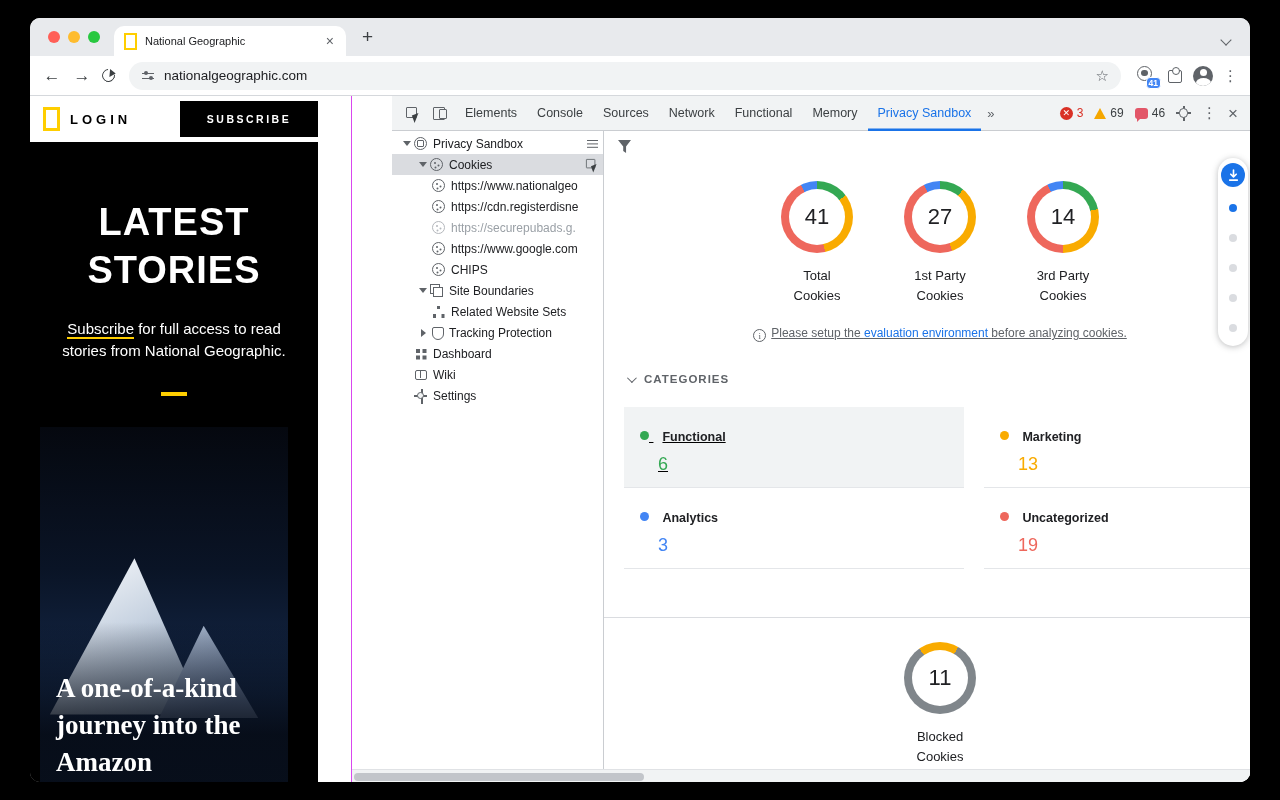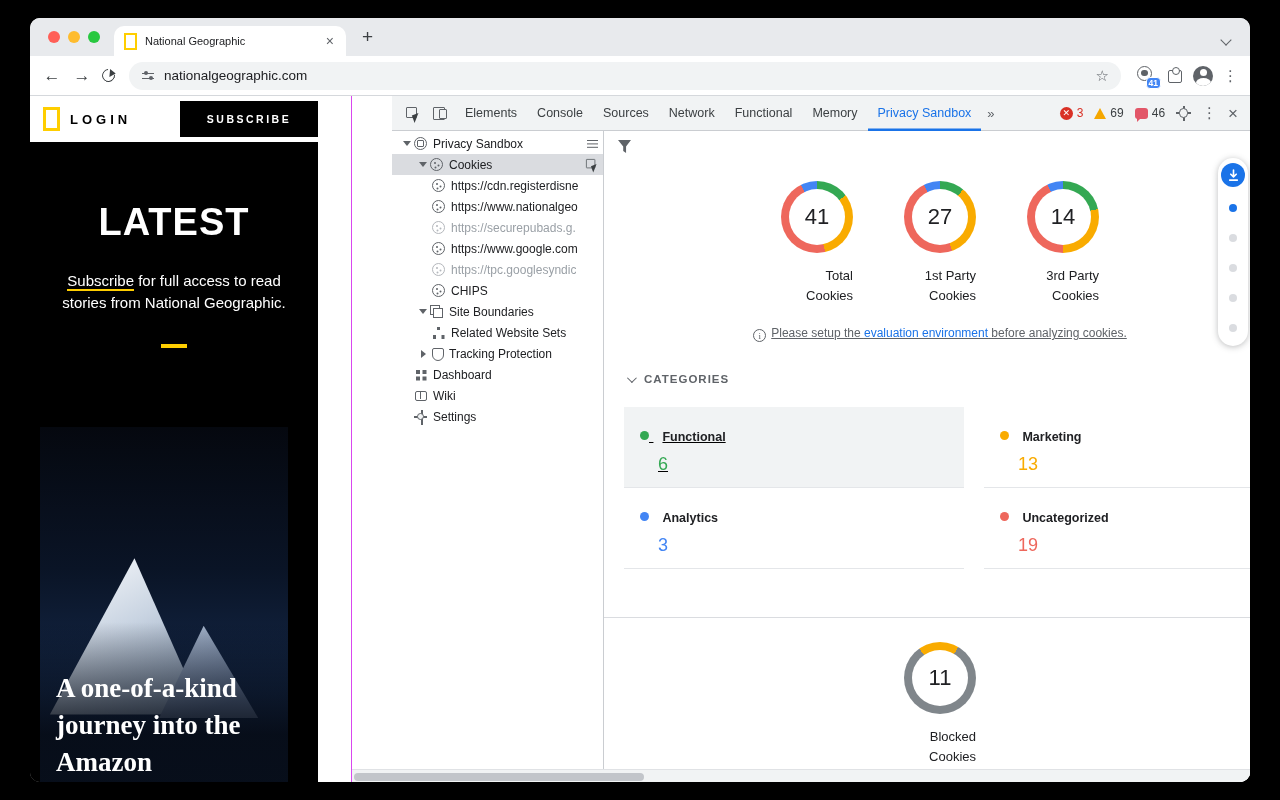--- a/index.html
+++ b/index.html
@@ -177,21 +177,21 @@
   
   .main { flex:1; position:relative; overflow:hidden; background:#fff; min-width:0; }
   .funnel-icon { position:absolute; left:14px; top:9px; width:13px; height:13px; background:#5F6368;
     clip-path:polygon(0 0,100% 0,62% 50%,62% 100%,40% 85%,40% 50%); }
   .donut-row { position:absolute; top:50px; left:0; right:0; display:flex; justify-content:center;
     gap:51px; transform:translateX(13px); }
   .donut-block { width:72px; text-align:center; }
   .donut { width:72px; height:72px; border-radius:50%; position:relative; }
   .donut-hole { position:absolute; inset:8px; background:#fff; border-radius:50%;
     display:flex; align-items:center; justify-content:center; font-size:22px; color:#202124; }
-  .donut-label { margin-top:13px; font-size:13px; line-height:20px; color:#202124; white-space:nowrap;text-align:right; }
+  .donut-label { margin-top:13px; font-size:13px; line-height:20px; color:#202124; white-space:nowrap; }
   .info-line { position:absolute; top:195px; left:0; right:0; text-align:center; font-size:12px;
     color:#5F6368; transform:translateX(13px);text-decoration:underline; }
   .info-i { display:inline-block; width:13px; height:13px; border:1.2px solid #5F6368; border-radius:50%;
     font-size:9px; line-height:12px; text-align:center; font-family:"Liberation Serif",serif;
     vertical-align:-2px; margin-right:5px; }
   .link { color:#1A73E8; }
   .cat-header { position:absolute; top:242px; left:23px; display:flex; align-items:center; gap:10px; }
   .cat-chev { width:7px; height:7px; border-right:1.8px solid #5F6368; border-bottom:1.8px solid #5F6368;
     transform:rotate(45deg) translateY(-2px); }
   .cat-title { font-size:11.5px; font-weight:bold; letter-spacing:1px; color:#5F6368; }
@@ -261,20 +261,21 @@
       <div class="site-header">
         <div class="login-area">
           <span class="ng-logo"></span>
           <span class="login-label">LOGIN</span>
         </div>
         <div class="subscribe-btn">SUBSCRIBE</div>
       </div>
       <div class="site-body">
         <div class="headline">
           <div>LATEST</div>
+          <div>STORIES</div>
         </div>
         <div class="subtext"><span class="sub-link">Subscribe</span><span> for full access to read stories from National Geographic.</span></div>
         <div class="yellow-dash"></div>
         <div class="hero">
           <div class="peak1"></div>
           <div class="peak2"></div>
           <div class="hero-fade"></div>
           <div class="hero-caption">A one-of-a-kind journey into the Amazon</div>
         </div>
       </div>
@@ -326,37 +327,33 @@
           <div class="tree-row d1 selected">
             <span class="slot">
                 <i class="caret-down"></i>
               </span>
             <span class="t-icon icon-cookie"></span>
             <span class="t-label">Cookies</span>
             <span class="icon-inspect icon-inspect-sm row-end"></span>
           </div>
           <div class="tree-row d2">
             <span class="t-icon icon-cookie"></span>
+            <span class="t-label">https://www.nationalgeo</span>
+          </div>
+          <div class="tree-row d2">
+            <span class="t-icon icon-cookie"></span>
             <span class="t-label">https://cdn.registerdisne</span>
           </div>
+          <div class="tree-row d2 dim">
+            <span class="t-icon icon-cookie"></span>
+            <span class="t-label">https://securepubads.g.</span>
+          </div>
           <div class="tree-row d2">
             <span class="t-icon icon-cookie"></span>
-            <span class="t-label">https://www.nationalgeo</span>
-          </div>
-          <div class="tree-row d2 dim">
-            <span class="t-icon icon-cookie"></span>
-            <span class="t-label">https://securepubads.g.</span>
-          </div>
-          <div class="tree-row d2">
-            <span class="t-icon icon-cookie"></span>
             <span class="t-label">https://www.google.com</span>
-          </div>
-          <div class="tree-row d2 dim">
-            <span class="t-icon icon-cookie"></span>
-            <span class="t-label">https://tpc.googlesyndic</span>
           </div>
           <div class="tree-row d2">
             <span class="t-icon icon-cookie"></span>
             <span class="t-label">CHIPS</span>
           </div>
           <div class="tree-row d1">
             <span class="slot">
                 <i class="caret-down"></i>
               </span>
             <span class="t-icon icon-boundary"></span>

